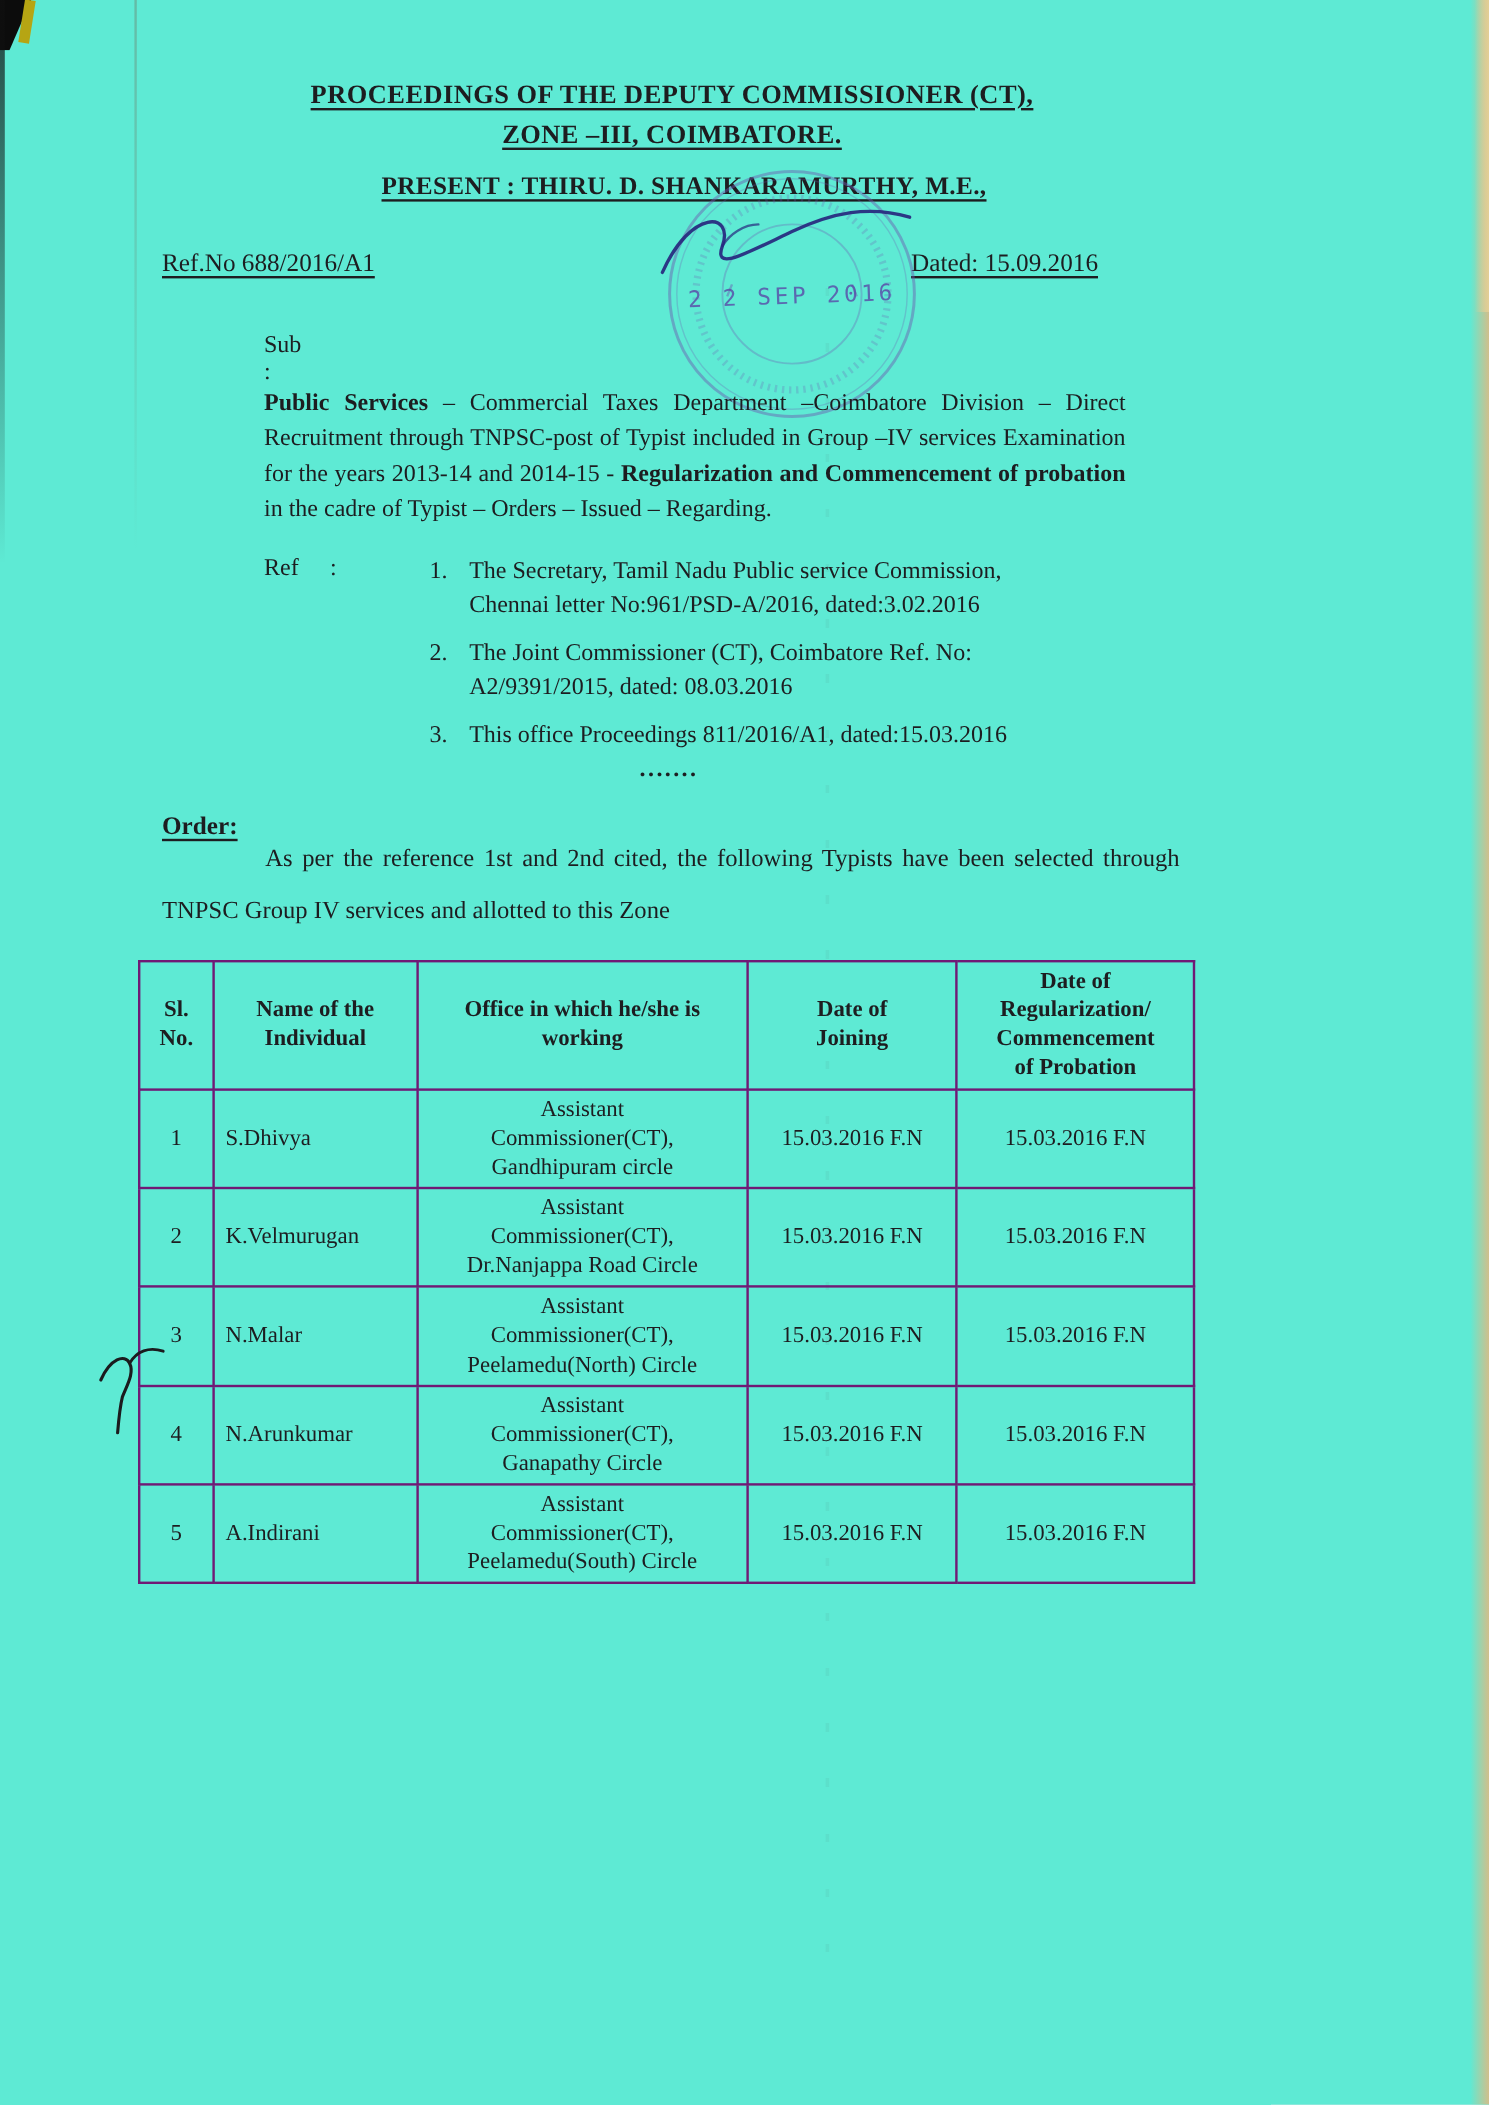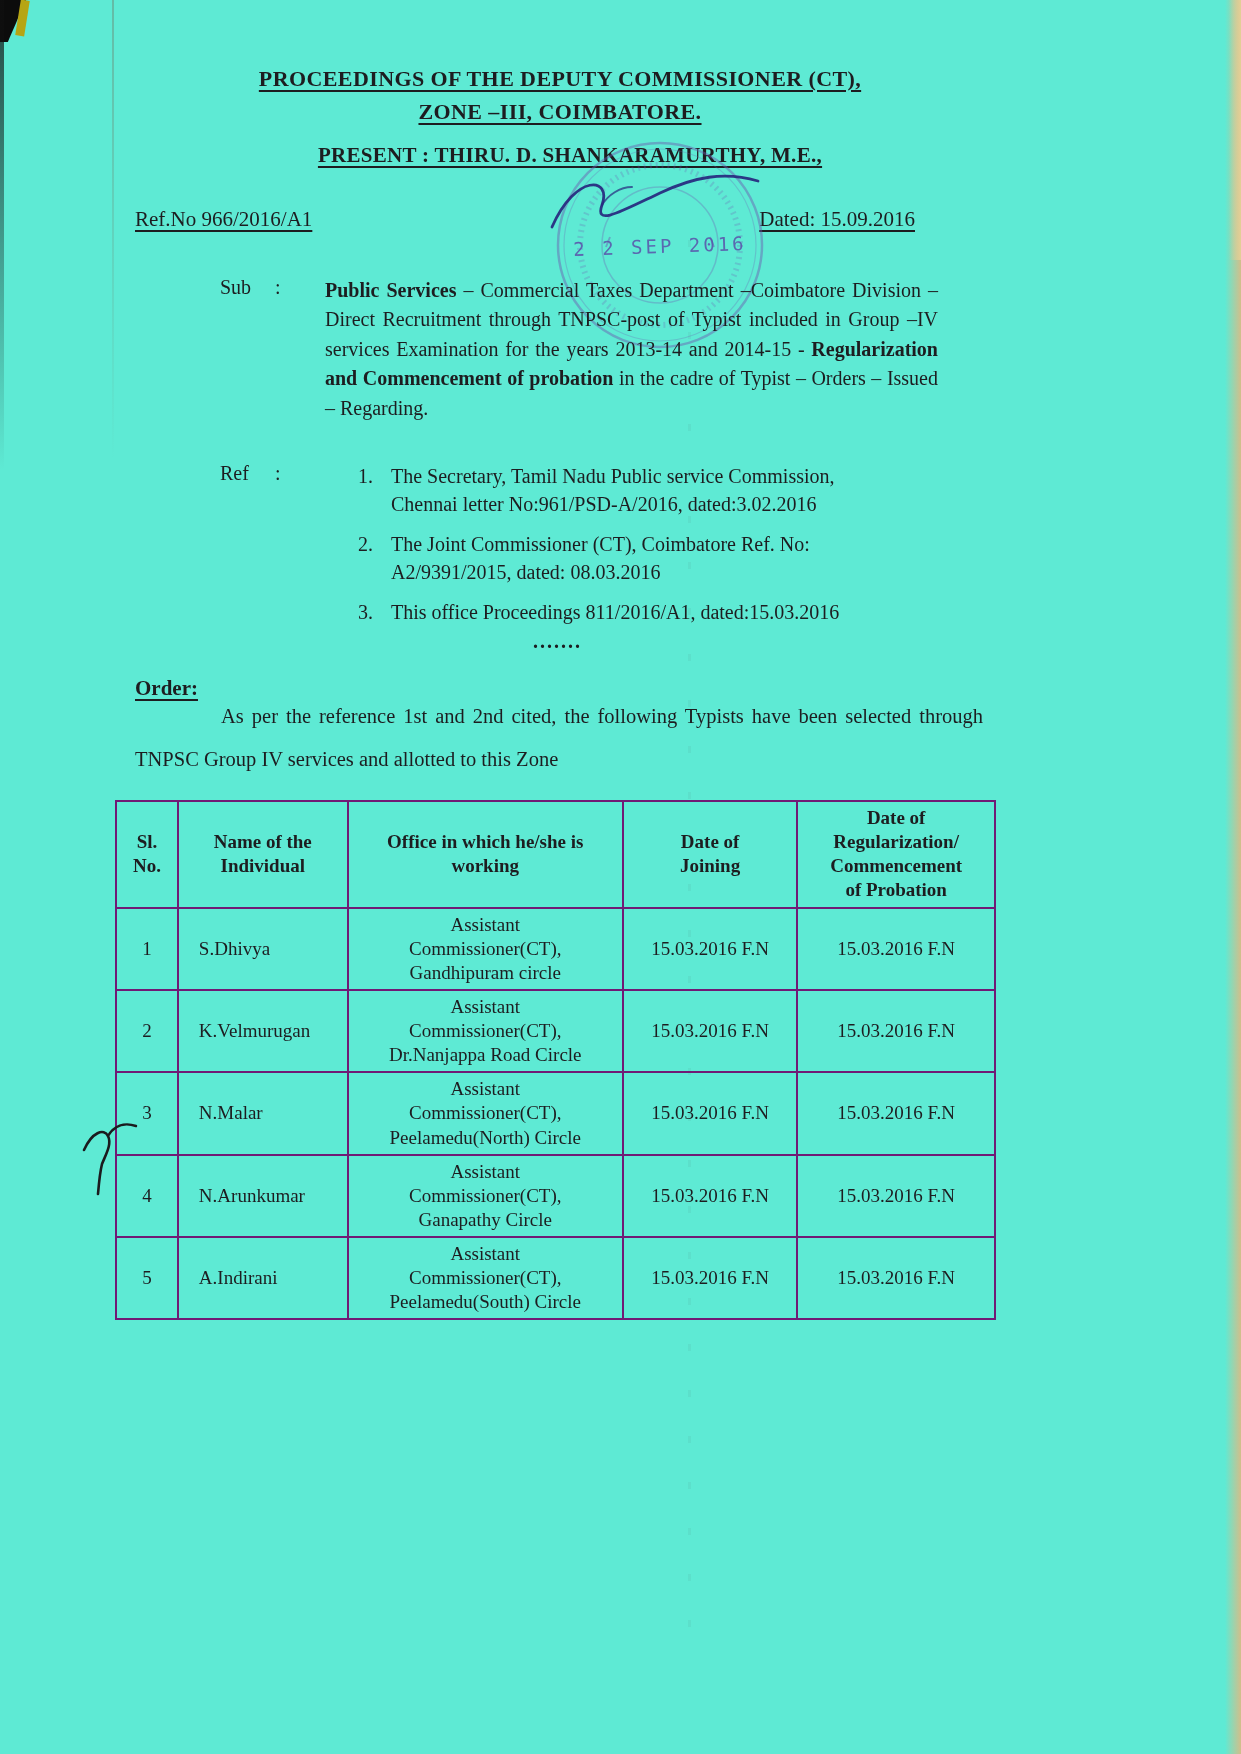--- a/index.html
+++ b/index.html
@@ -15,21 +15,21 @@
   .title-wrap { position:absolute; top:62px; left:0; width:1120px; text-align:center; }
   .title { font-size:22px; font-weight:bold; letter-spacing:.4px; line-height:1.5;
            text-decoration:underline; text-underline-offset:4px; text-decoration-thickness:1.8px; }
   .present { position:absolute; top:143px; left:0; width:1120px; text-align:center;
              font-size:21px; font-weight:bold; letter-spacing:.3px;
              text-decoration:underline; text-underline-offset:4px; text-decoration-thickness:1.8px;padding-left:20px; }
   .refrow { position:absolute; top:207px; left:135px; width:780px; display:flex;
             justify-content:space-between; font-size:21px; }
   .stamp { position:absolute; left:510px; top:125px; width:300px; height:240px; }
   .block { position:absolute; display:flex; font-size:20px; }
-  .sub-block { left:220px; top:276px; width:718px; }
+  .sub-block { left:220px; top:276px; width:718px;flex-direction:column; }
   .blk-label { width:55px; flex:none; }
   .blk-colon { width:50px; flex:none; }
   .sub-text { flex:1; text-align:justify; line-height:1.47; }
   .ref-block { left:220px; top:462px; width:735px; }
   .ref-list { margin-left:33px; flex:1; }
   .ref-item { display:flex; margin-bottom:11px; line-height:1.42; }
   .ref-num { width:33px; flex:none; }
   .ref-text { white-space:pre-line; }
   .dots { position:absolute; top:630px; left:0; width:1115px; text-align:center;
           font-size:20px; font-weight:bold; letter-spacing:2px; }
@@ -37,21 +37,21 @@
                  text-decoration:underline; text-underline-offset:4px; text-decoration-thickness:1.8px; }
   .order-para { position:absolute; top:695px; left:135px; width:848px; font-size:20.5px;
                 line-height:2.1; text-align:justify; text-indent:86px; }
   .doc-table { position:absolute; top:800px; left:115px; width:881px;
                border-collapse:collapse; font-size:19px; }
   .doc-table th, .doc-table td { border:2px solid #701a75; vertical-align:middle;
                                  padding:4px 6px; line-height:1.27; }
   .doc-table th { font-weight:bold; text-align:center; white-space:pre-line; height:100px; }
   td.c { text-align:center; }
   td.pre { white-space:pre-line; text-align:center; }
-  td.name { text-align:left; padding-left:20px; }
+  td.name { text-align:left; padding-left:9px; }
   
   .corner-black { position:absolute; left:0; top:0; width:26px; height:42px; background:#0c0c0c;
                   clip-path:polygon(0 0, 100% 0, 30% 100%, 0 100%); }
   .corner-yellow { position:absolute; left:18px; top:0; width:9px; height:36px; background:#b6a513;
                    transform:rotate(9deg); }
   .left-edge { position:absolute; left:0; top:0; width:4px; height:470px;
                background:linear-gradient(to bottom, rgba(15,15,15,.75), rgba(15,15,15,0)); }
   .left-foldline { position:absolute; left:112px; top:0; width:2px; height:460px;
                    background:linear-gradient(to bottom, rgba(110,100,80,.35), rgba(110,100,80,0)); }
   .right-edge { position:absolute; right:0; top:0; width:16px; height:1754px;
@@ -75,21 +75,21 @@
   <div class="right-top"></div>
   <div class="center-fold"></div>
 
   <div class="title-wrap">
     <div class="title">PROCEEDINGS OF THE DEPUTY COMMISSIONER (CT),</div>
     <div class="title">ZONE –III, COIMBATORE.</div>
   </div>
   <div class="present">PRESENT :  THIRU. D. SHANKARAMURTHY, M.E.,</div>
 
   <div class="refrow">
-    <span class="u">Ref.No 966/2016/A1</span>
+    <span class="u">Ref.No 688/2016/A1</span>
     <span class="u">Dated: 15.09.2016</span>
   </div>
 
   <div class="stamp">
     <svg width="300" height="240" viewBox="0 0 300 240">
       <g opacity="0.45" stroke="#6c5ab0" fill="none">
         <circle cx="150" cy="120" r="102" stroke-width="2.5"></circle>
         <circle cx="150" cy="120" r="96" stroke-width="1.2" opacity="0.6"></circle>
         <circle cx="150" cy="120" r="80" stroke-width="6" stroke-dasharray="2 4" opacity="0.55"></circle>
         <circle cx="150" cy="120" r="58" stroke-width="1.6" opacity="0.7"></circle>

